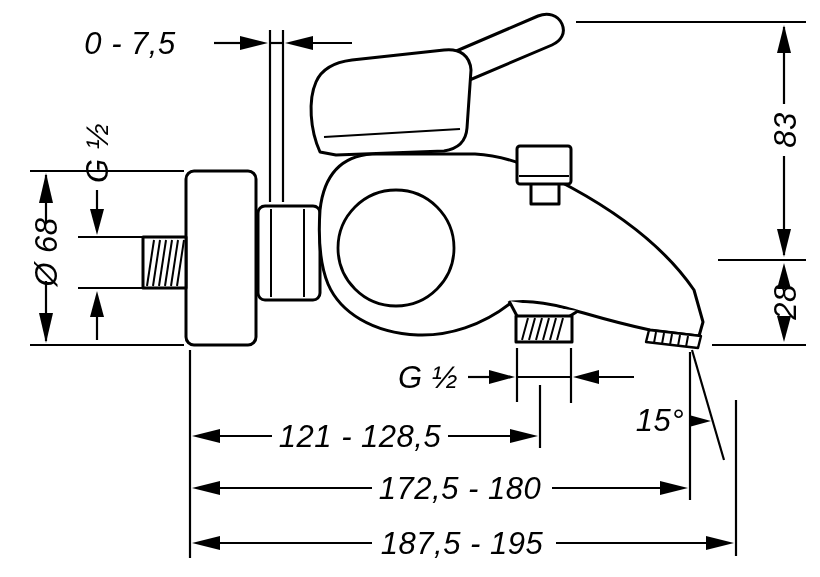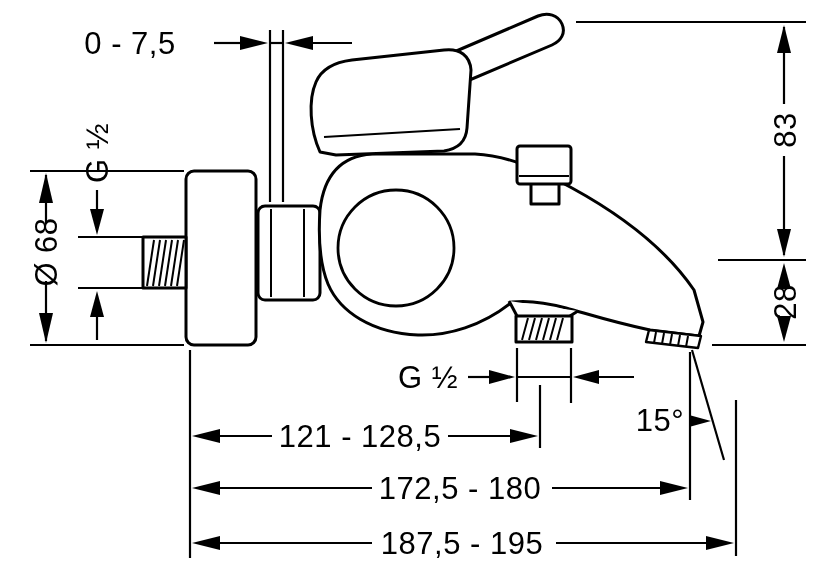--- a/index.html
+++ b/index.html
@@ -3,20 +3,21 @@
 <meta charset="utf-8">
 <style>
   html, body { margin: 0; padding: 0; background: #ffffff; }
   .stage {
     width: 820px;
     height: 577px;
     background: #ffffff;
     position: relative;
     overflow: hidden;
     font-family: "Liberation Sans", sans-serif;
+    font-style: italic;
   }
   svg { display: block; }
   svg text {
     font-family: "Liberation Sans", sans-serif;
     font-size: 31px;
     letter-spacing: 0.5px;
     fill: #000000;
   }
   .draw { fill: #ffffff; stroke: #000000; stroke-width: 3; stroke-linejoin: round; }
   .draw-thin { fill: none; stroke: #000000; stroke-width: 2; }

